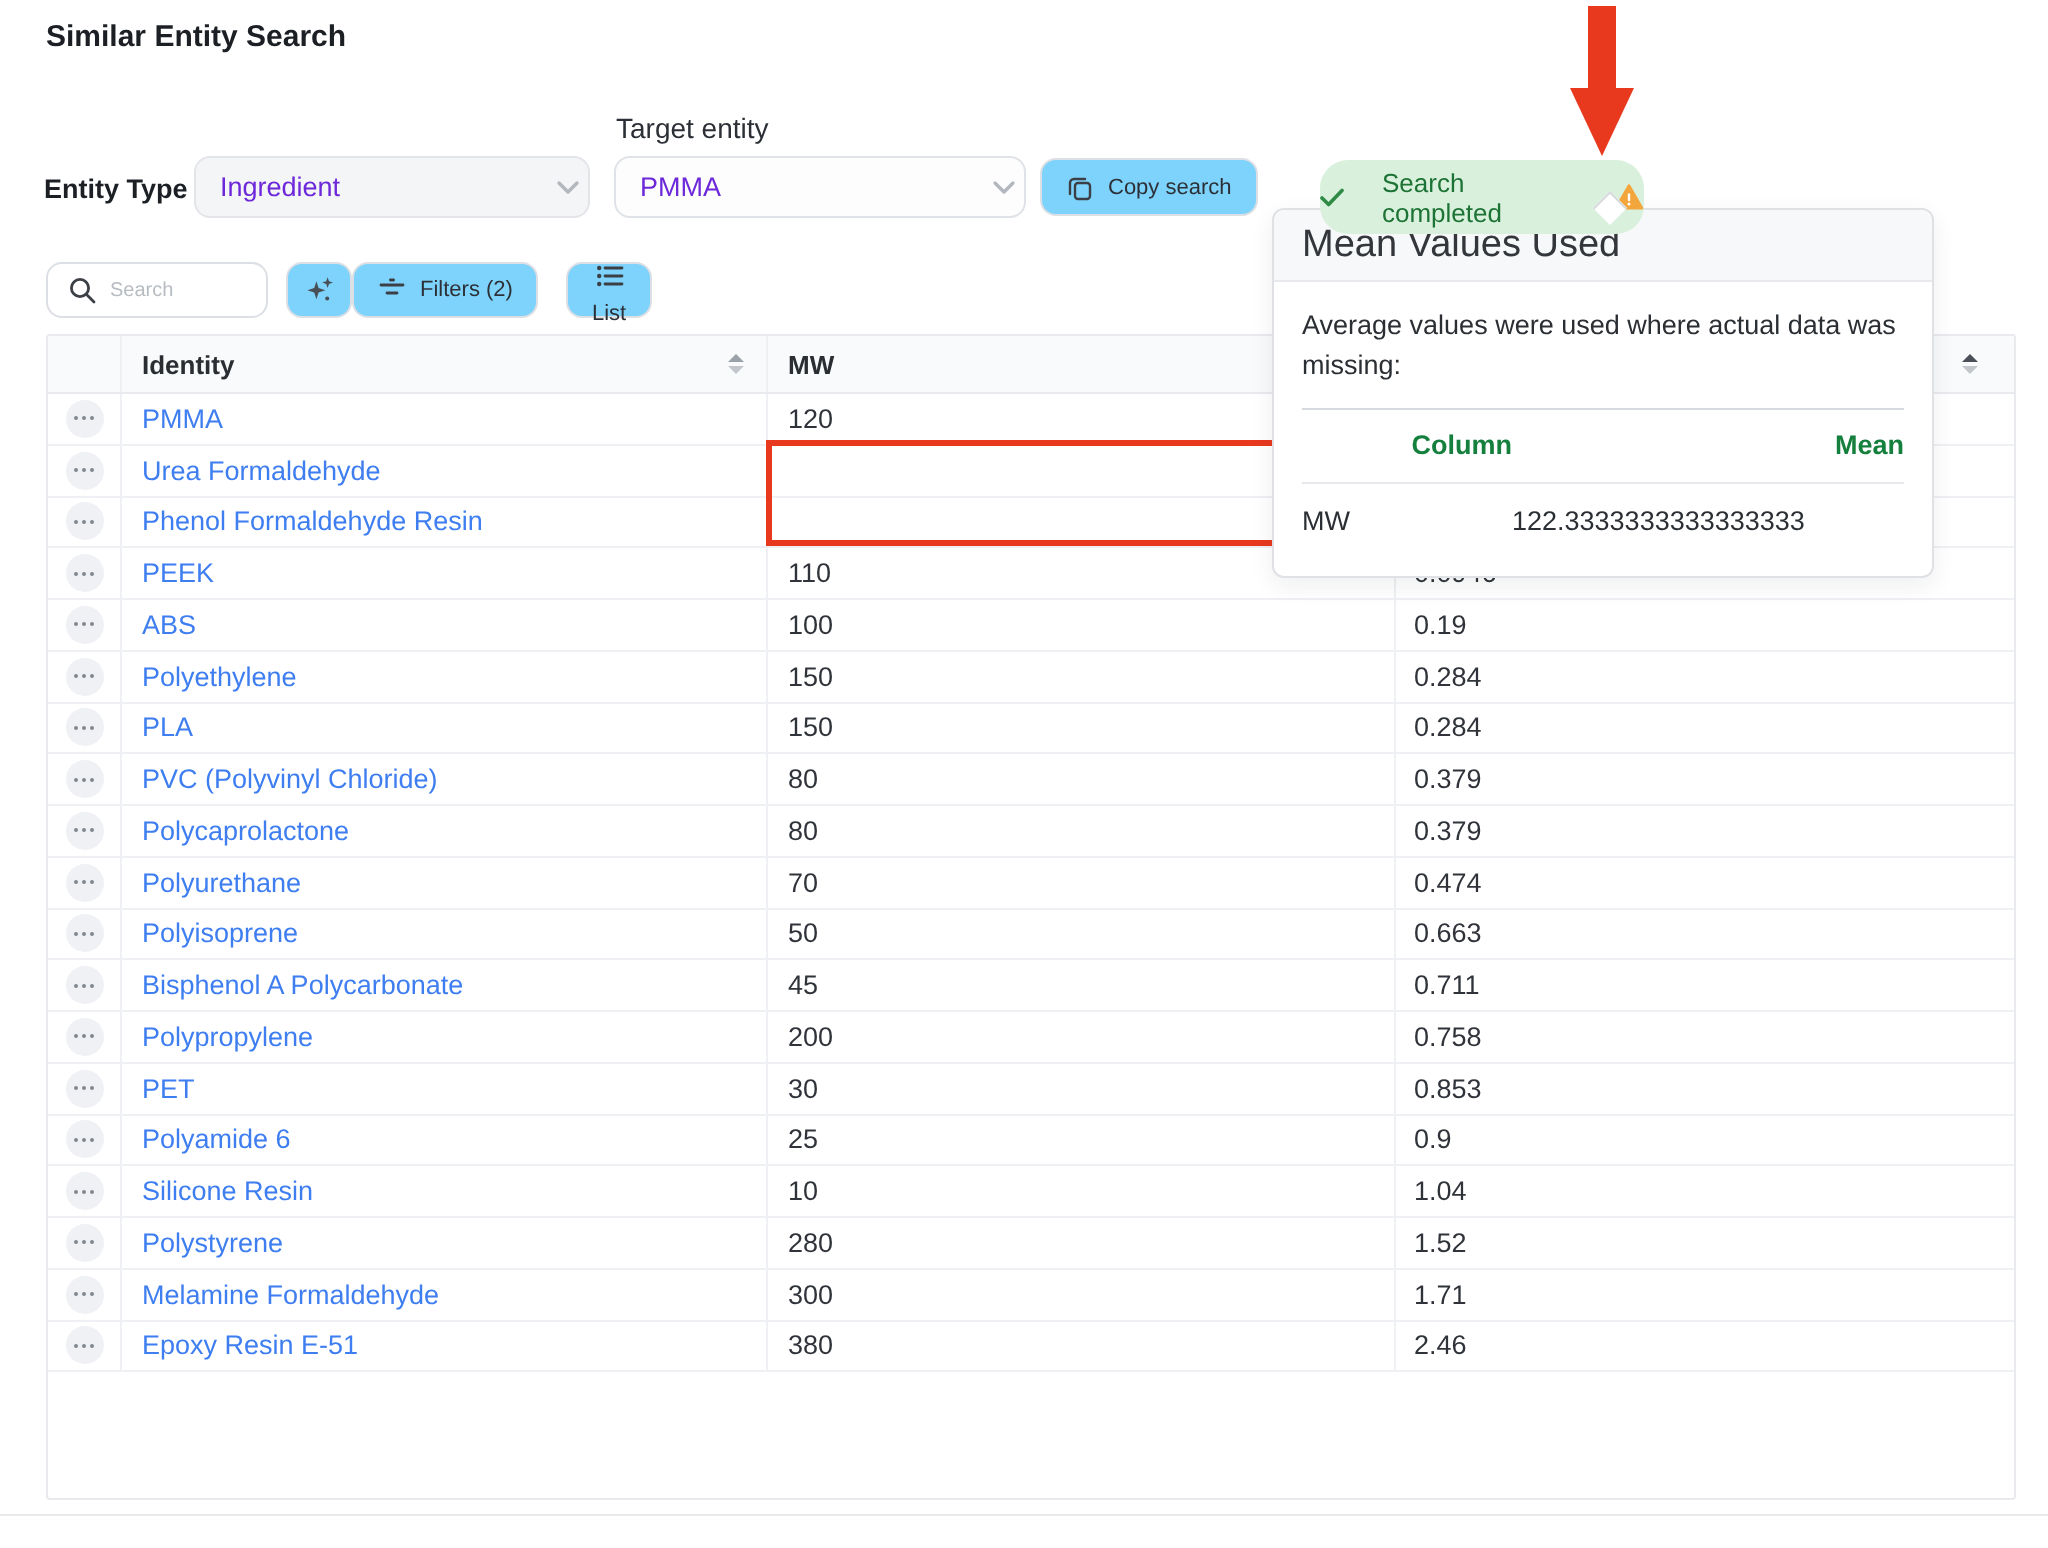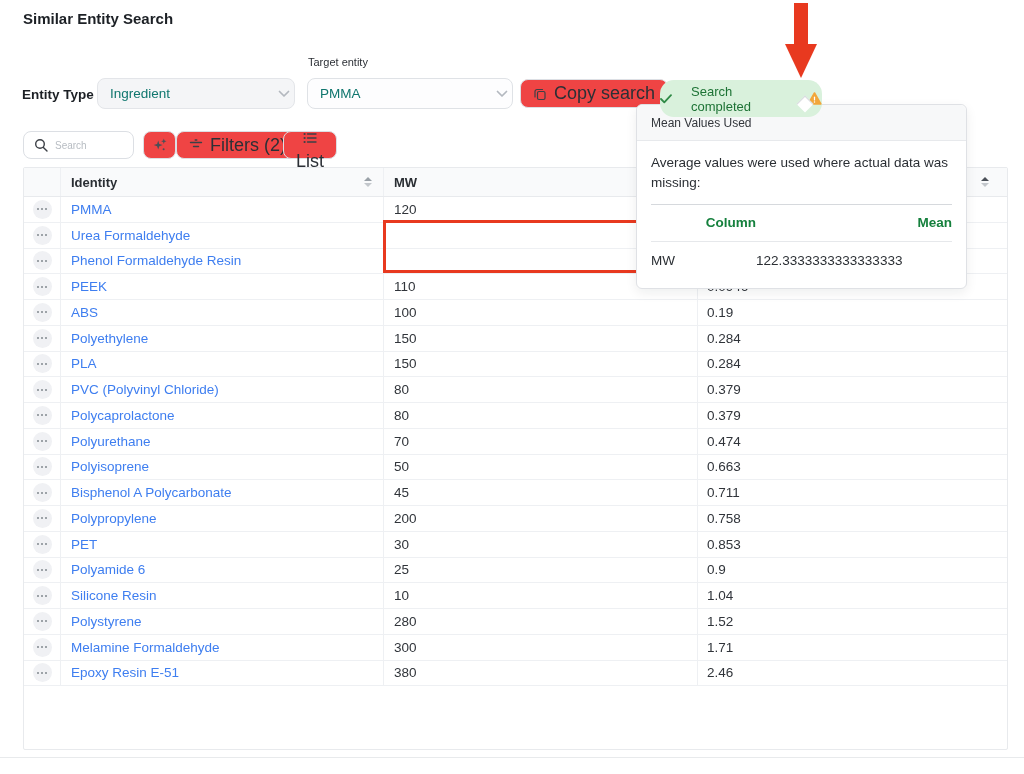--- a/index.html
+++ b/index.html
@@ -2,30 +2,30 @@
 <html><head>
 <meta charset="utf-8">
 <style>
   * { margin:0; padding:0; box-sizing:border-box; }
   html,body { width:1024px; height:774px; background:#ffffff; overflow:hidden;
     font-family:"Liberation Sans", sans-serif; color:#24282d; }
   .abs { position:absolute; }
 
   
   #page-title { left:23px; top:10px; font-size:15px; font-weight:700; color:#1c2025; }
-  #target-entity-label { left:308px; top:56px; font-size:11px; color:#2c3036; }
+  #target-entity-label { left:308px; top:56px; font-size:14px; color:#2c3036; }
   #entity-type-label { left:22px; top:87px; font-size:13.5px; font-weight:700; color:#1c2025; }
 
   .selectbox { height:31px; border-radius:8px; display:flex; align-items:center;
-    justify-content:space-between; padding:0 4px 0 12px; font-size:13.5px; color:#0f766e; cursor:pointer; }
+    justify-content:space-between; padding:0 4px 0 12px; font-size:13.5px; color:#6d28d9; cursor:pointer; }
   #entity-type-select { left:97px; top:78px; width:198px; background:#f4f5f7; border:1px solid #e3e5e9; }
   #target-entity-select { left:307px; top:78px; width:206px; background:#fdfdfe; border:1px solid #dfe2e6; }
 
-  .btn { height:29px; background:#ef4444; border:1px solid #dcdfe4; border-radius:8px;
-    display:inline-flex; align-items:center; gap:7px; padding:0 12px; font-size:18px;
+  .btn { height:29px; background:#7dd3fc; border:1px solid #dcdfe4; border-radius:8px;
+    display:inline-flex; align-items:center; gap:7px; padding:0 12px; font-size:11px;
     color:#2c3036; cursor:pointer; }
   #copy-search-button { left:520px; top:79px; }
 
   #status-badge { left:660px; top:80px; width:162px; height:37px; border-radius:14px;
     background:#d9f1dc; display:flex; align-items:center; justify-content:center; gap:19px;
     z-index:35; }
   #status-badge span { font-size:13px; color:#1d7335; font-weight:500; }
 
   
   #annotation-arrow { z-index:40; }
@@ -36,21 +36,21 @@
 
   
   #popup-notch { left:799px; top:98px; width:12px; height:12px; background:#fff;
     border-left:1px solid #d7dadd; border-top:1px solid #d7dadd;
     transform:rotate(45deg); z-index:36; }
   #mean-values-popup { left:636px; top:104px; width:331px; background:#fff;
     border:1px solid #dfe1e5; border-radius:6px; box-shadow:0 4px 12px rgba(20,24,28,.07);
     z-index:30; }
   #popup-header { height:36px; display:flex; align-items:center; padding:0 14px;
     background:#f7f8f9; border-bottom:1px solid #e7e9ec; border-radius:6px 6px 0 0;
-    font-size:12px; color:#33373c; }
+    font-size:19px; color:#33373c; }
   #popup-body { padding:12px 14px 14px 14px; font-size:13.5px; line-height:1.45; color:#2b2f34; }
   #popup-table { width:100%; border-collapse:collapse; margin-top:12px; }
   #popup-table th { text-align:right; font-size:13.5px; font-weight:700; color:#15803d;
     padding:8px 0; border-top:1px solid #d6d9dd; border-bottom:1px solid #e6e8eb; }
   #popup-table th:first-child { width:105px; }
   #popup-table td { font-size:13.5px; color:#2b2f34; padding:9px 0 4px 0; }
 
   
   #search-input-wrap { left:23px; top:131px; width:111px; height:28px; border:1px solid #dcdfe4;
     border-radius:8px; display:flex; align-items:center; gap:7px; padding:0 10px; background:#fff; }

